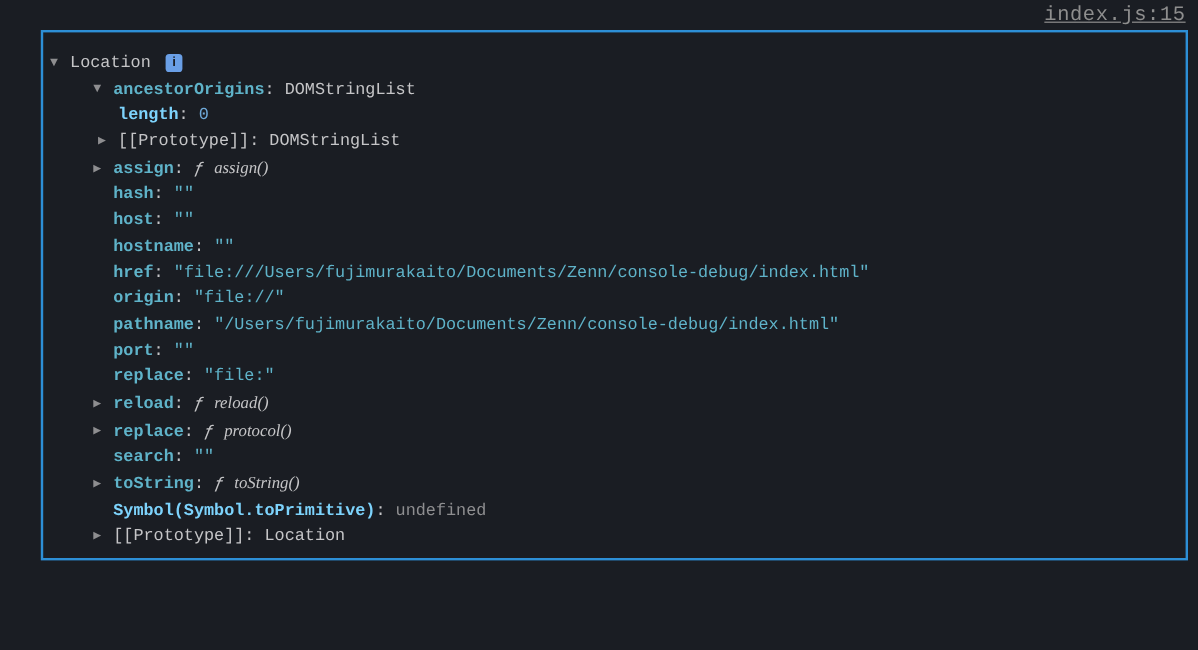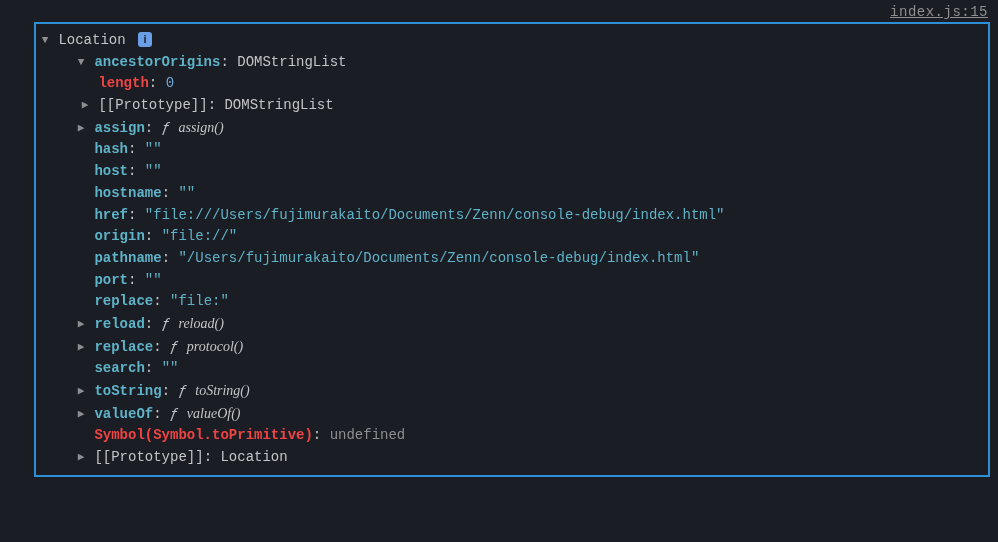--- a/index.html
+++ b/index.html
@@ -12,21 +12,21 @@
     font-family: Menlo, Consolas, "Courier New", monospace;
     font-size: 14px;
     color: #c5c5c7;
     overflow: hidden;
   }
   .source-link {
     text-align: right;
     padding: 4px 10px 2px 0;
     color: #8e8e8e;
     text-decoration: underline;
-    font-size: 14px;
+    font-size: 17px;
     letter-spacing: 0.5px;
   }
   .object-box {
     margin: 0 8px 8px 34px;
     border: 2px solid #2d8fd6;
     padding: 6px 0 6px 0;
     line-height: 1.55;
   }
   .row {
     white-space: nowrap;
@@ -35,26 +35,26 @@
   .arrow {
     display: inline-block;
     width: 10px;
     color: #8e8e90;
     font-size: 11px;
     vertical-align: 1px;
     text-align: center;
   }
   .arrow.down::before { content: "▼"; }
   .arrow.right::before { content: "▶"; }
-  .ind0 { padding-left: 4px; }
+  .ind0 { padding-left: 4px; margin-top: 10px; }
   .ind1 { padding-left: 40px; }
   .ind2 { padding-left: 44px; }
   .noarrow { display:inline-block; width:10px; }
   .key { color: #5fb3c9; font-weight: 600; }
-  .key-dim { color: #ef4444; font-weight: 600; }
+  .key-dim { color: #7dd3fc; font-weight: 600; }
   .colon { color: #c5c5c7; }
   .val-type { color: #c5c5c7; }
   .val-str { color: #5fb3c9; }
   .val-num { color: #6fa9d9; }
   .val-fn-f { color: #c5c5c7; font-style: italic; }
   .val-fn-name { color: #c5c5c7; font-style: italic; font-family: Liberation Serif, serif; }
   .val-undef { color: #8e8e90; }
   .info-badge {
     display: inline-block;
     background: #6a9fe6;
@@ -178,26 +178,20 @@
     <span class="val-str">""</span>
   </div>
 
   <div class="row ind1">
     <span class="arrow right"></span>
     <span class="key">toString</span><span class="colon">: </span>
     <span class="val-fn-f">ƒ</span>
     <span class="val-fn-name"> <span>toString()</span></span>
   </div>
 
-  <div class="row ind1">
-    <span class="arrow right"></span>
-    <span class="key">valueOf</span><span class="colon">: </span>
-    <span class="val-fn-f">ƒ</span>
-    <span class="val-fn-name"> <span>valueOf()</span></span>
-  </div>
 
   <div class="row ind1">
     <span class="noarrow"></span>
     <span class="key-dim">Symbol(Symbol.toPrimitive)</span><span class="colon">: </span>
     <span class="val-undef">undefined</span>
   </div>
 
   <div class="row ind1">
     <span class="arrow right"></span>
     <span class="val-type">[[Prototype]]</span><span class="colon">: </span>

